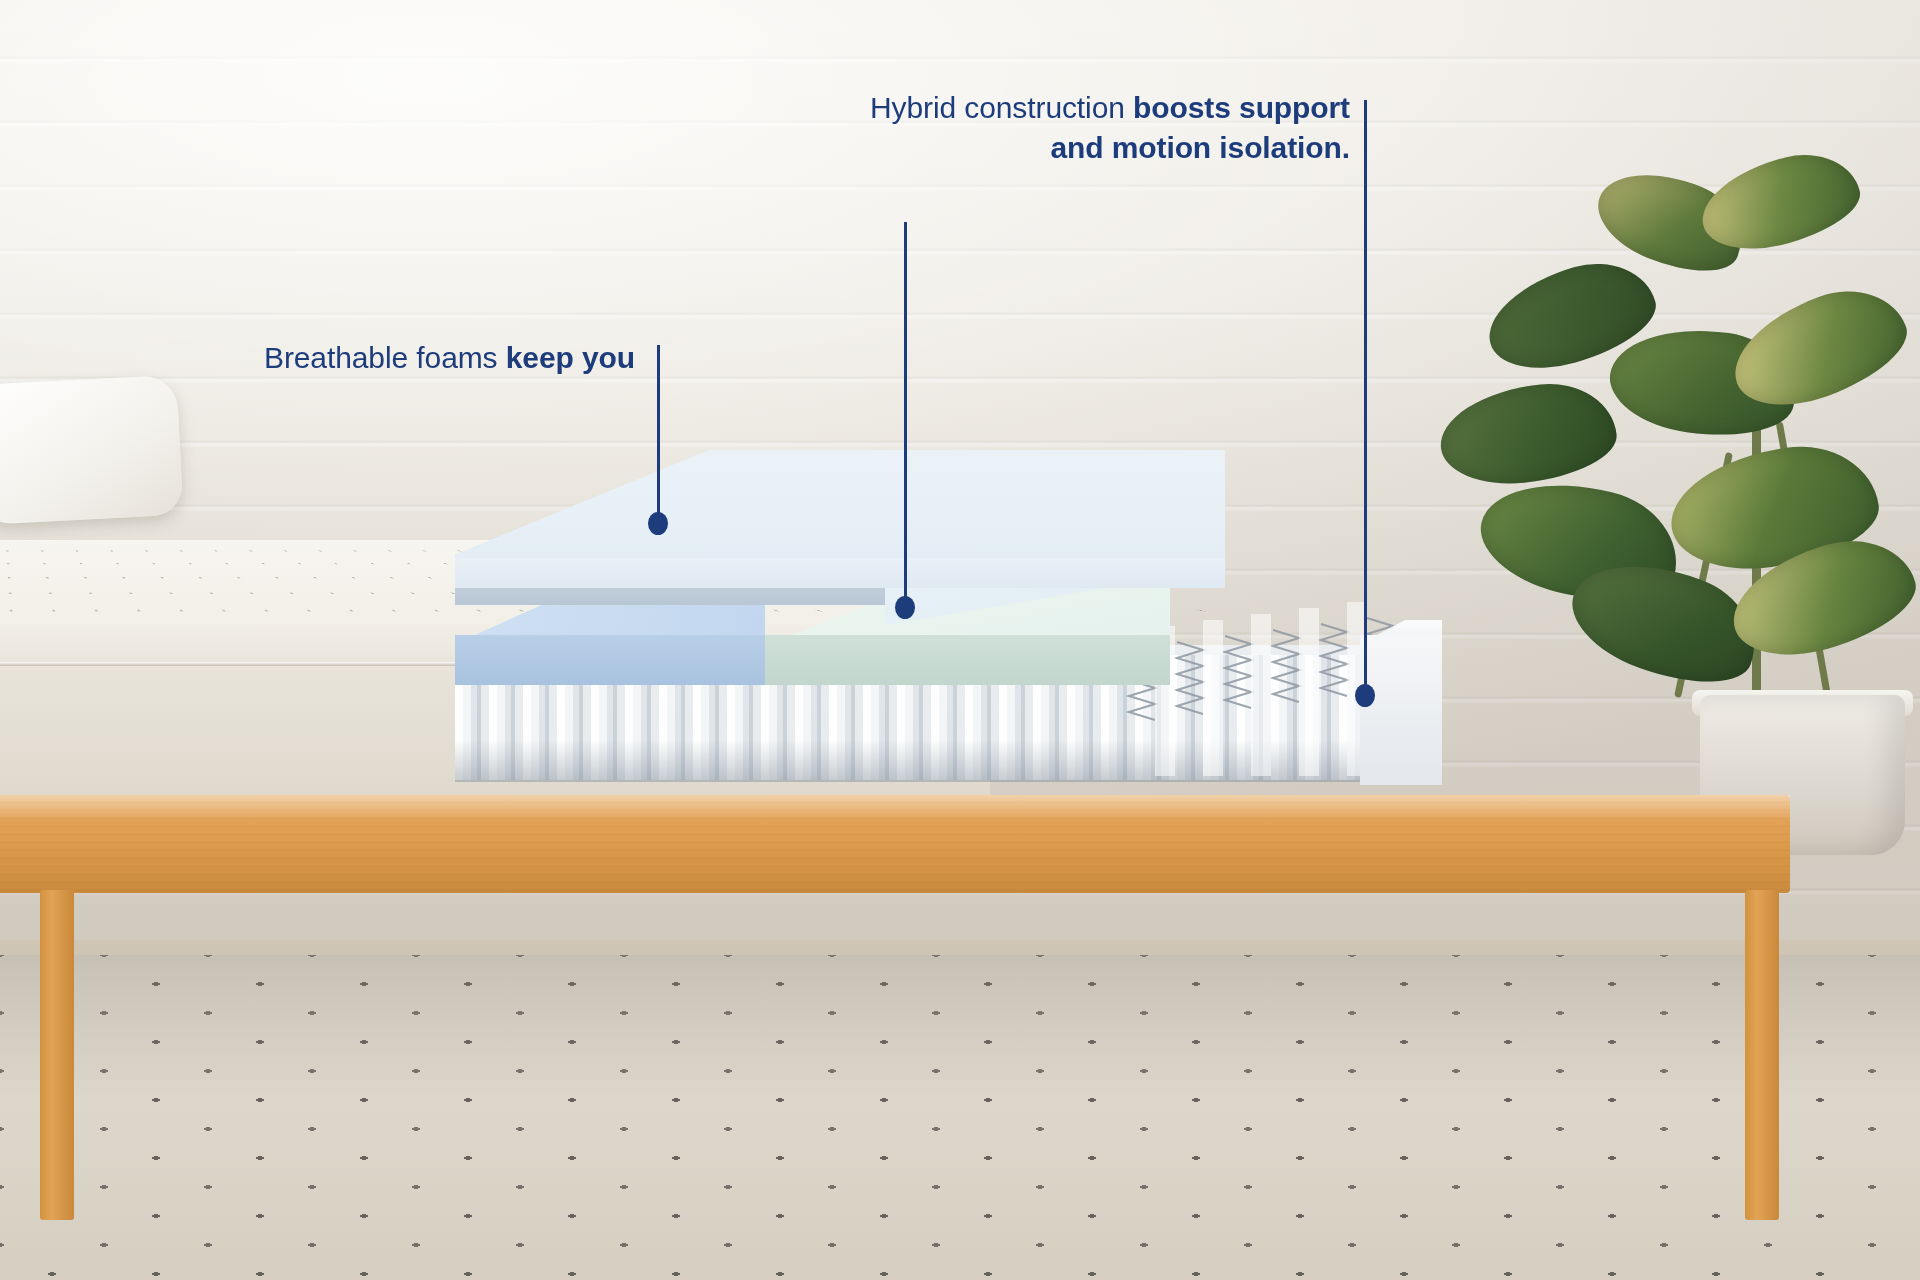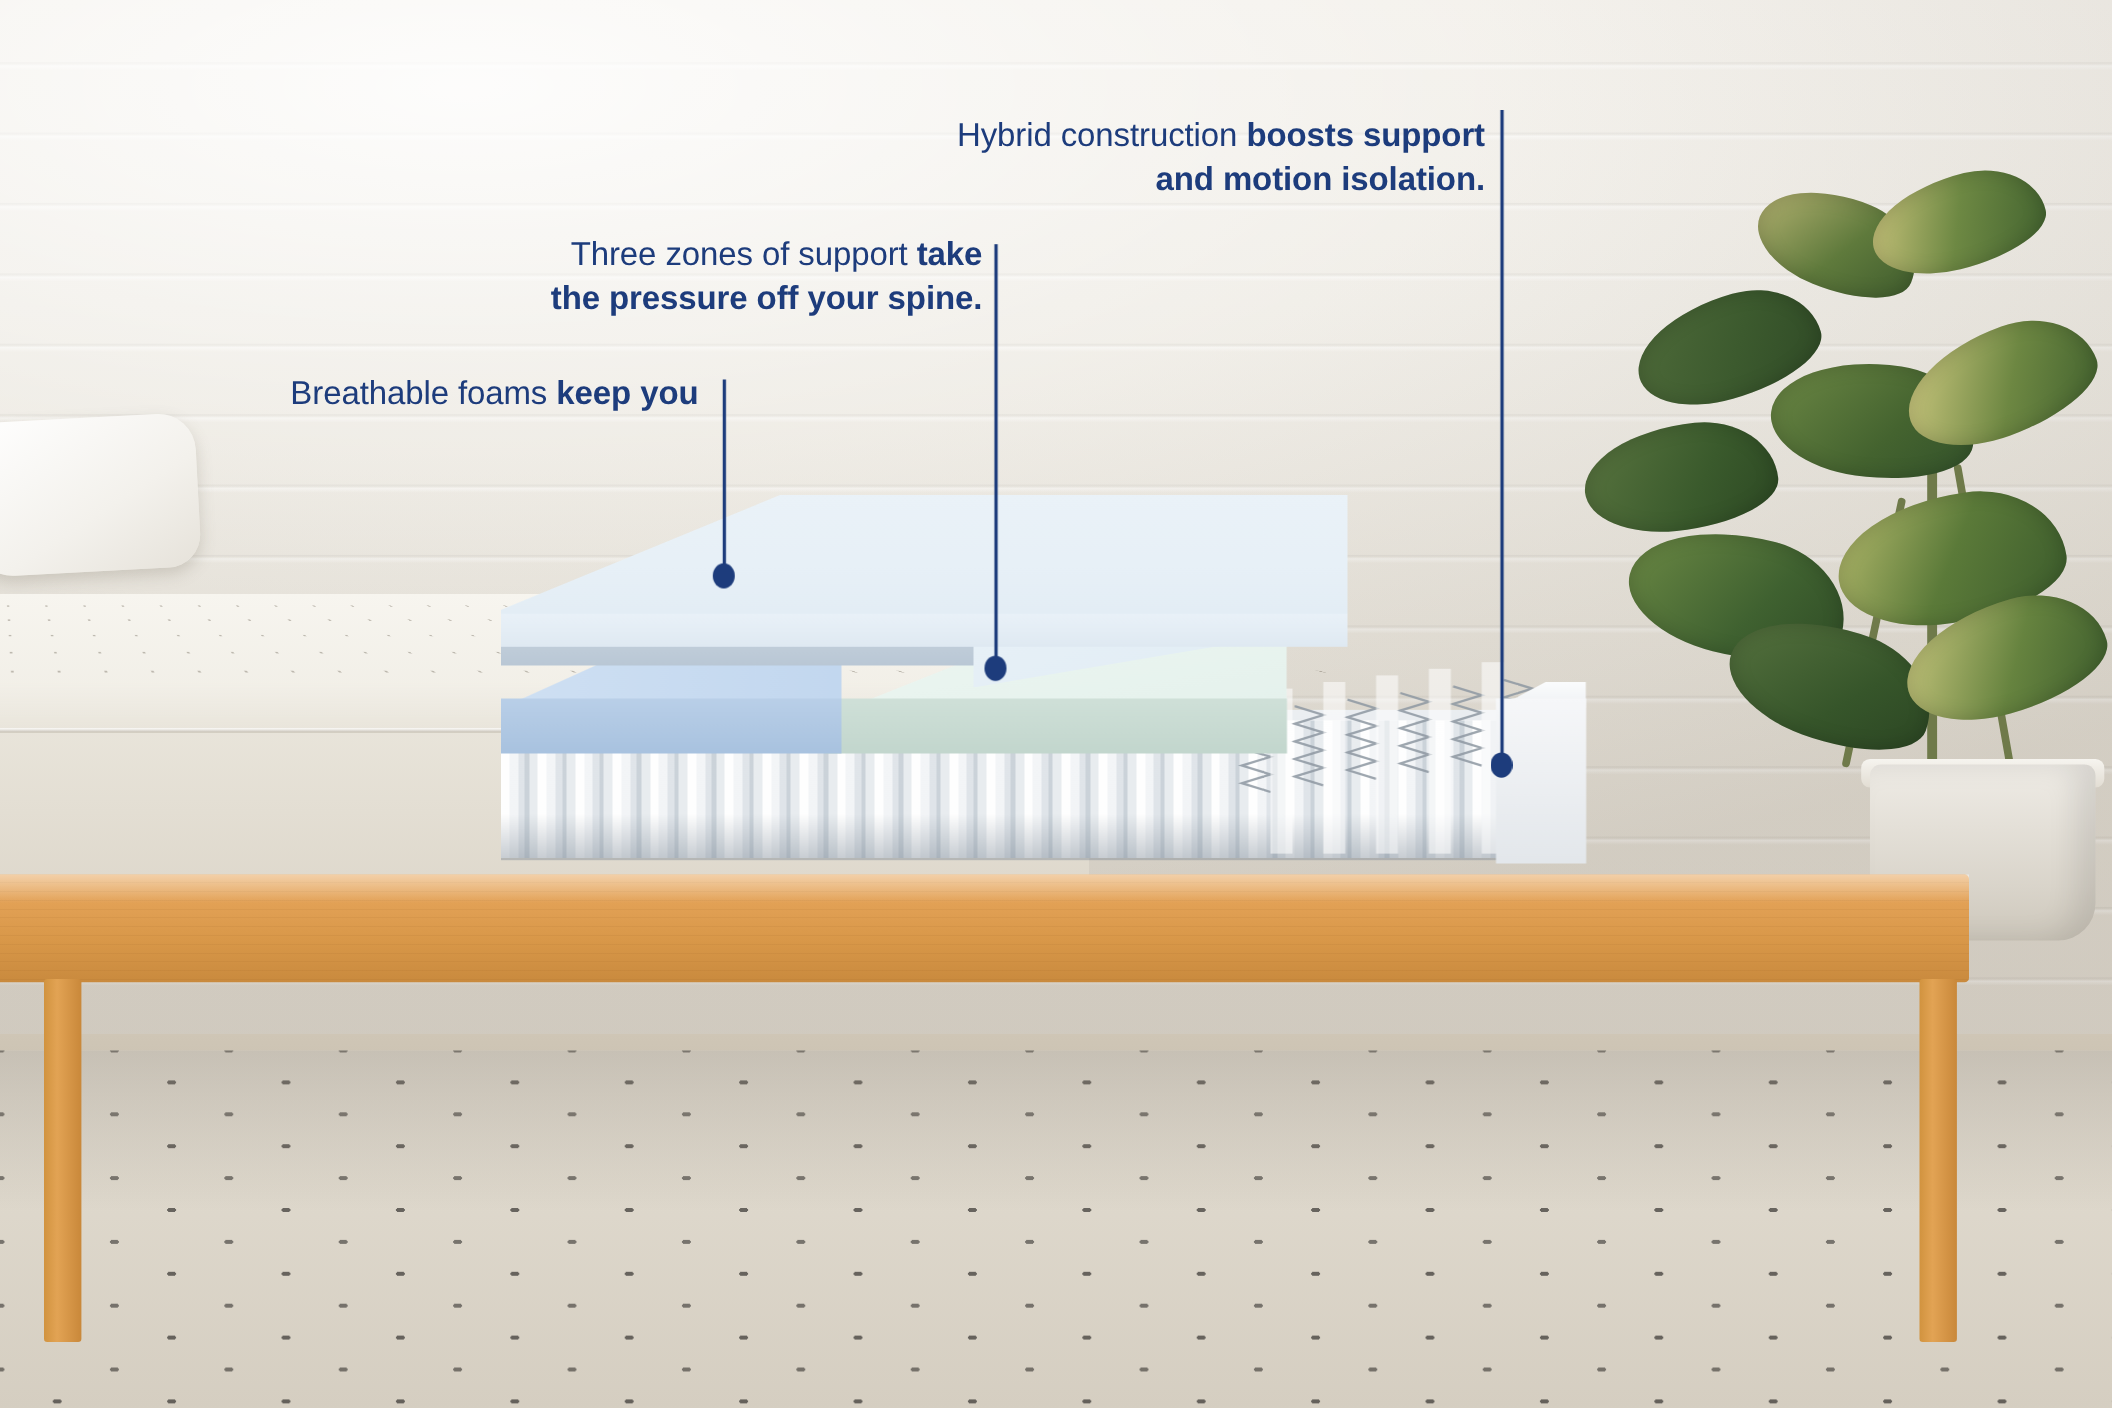--- a/index.html
+++ b/index.html
@@ -144,21 +144,21 @@
 
   
   .callout{position:absolute;}
   .callout p{margin:0;color:#1d3c7c;font-size:30px;line-height:1.32;
      letter-spacing:-.1px;text-align:right;}
   .callout .b{font-weight:700;}
   .lead-line{position:absolute;width:3px;background:#1d3c7c;}
   .lead-dot{position:absolute;width:20px;height:23px;border-radius:50%;
      background:#1d3c7c;}
 
-  .c1{left:770px;top:104px;width:580px;}
+  .c1{left:770px;top:88px;width:580px;}
   .c2{left:448px;top:212px;width:445px;}
   .c3{left:205px;top:338px;width:430px;}
 </style>
 </head>
 <body>
 
 <div id="stage">
 
   <div class="wall"></div>
   <div class="planks"></div>
@@ -273,22 +273,18 @@
   <div class="lead-dot" style="left:895px;top:596px;"></div>
 
   <div class="lead-line" style="left:657px;top:345px;height:180px;"></div>
   <div class="lead-dot" style="left:648px;top:512px;"></div>
 
   <div class="callout c1">
     <p><span>Hybrid construction </span><span class="b">boosts support</span></p>
     <p class="b">and motion isolation.</p>
   </div>
 
-  <div class="callout c2">
-    <p><span>Three zones of support </span><span class="b">take</span></p>
-    <p class="b">the pressure off your spine.</p>
-  </div>
 
   <div class="callout c3">
     <p><span>Breathable foams </span><span class="b">keep you</span></p>
   </div>
 
 </div>
 
 </body></html>

